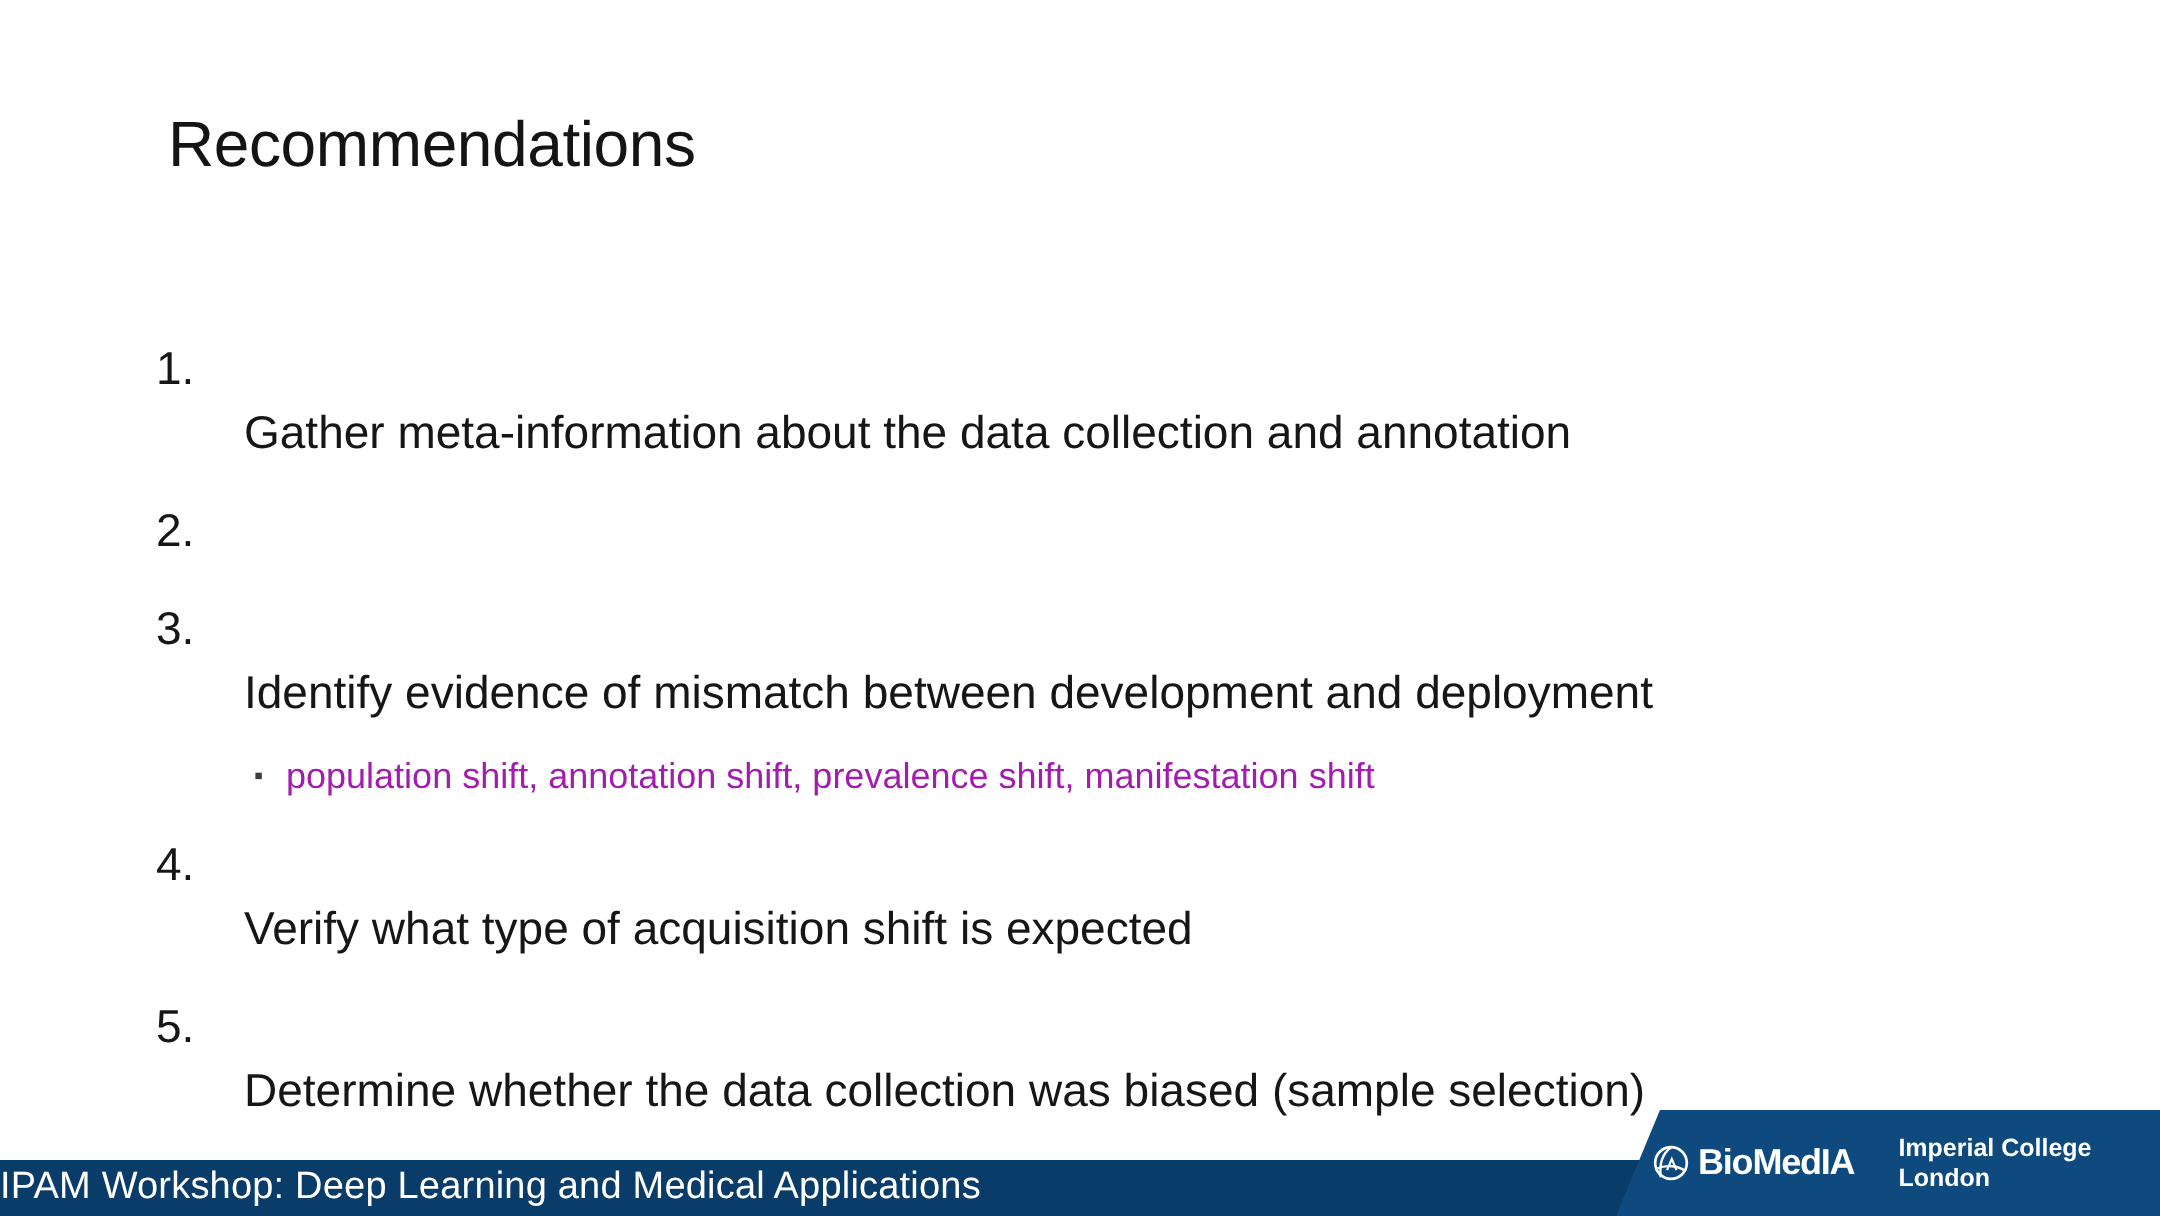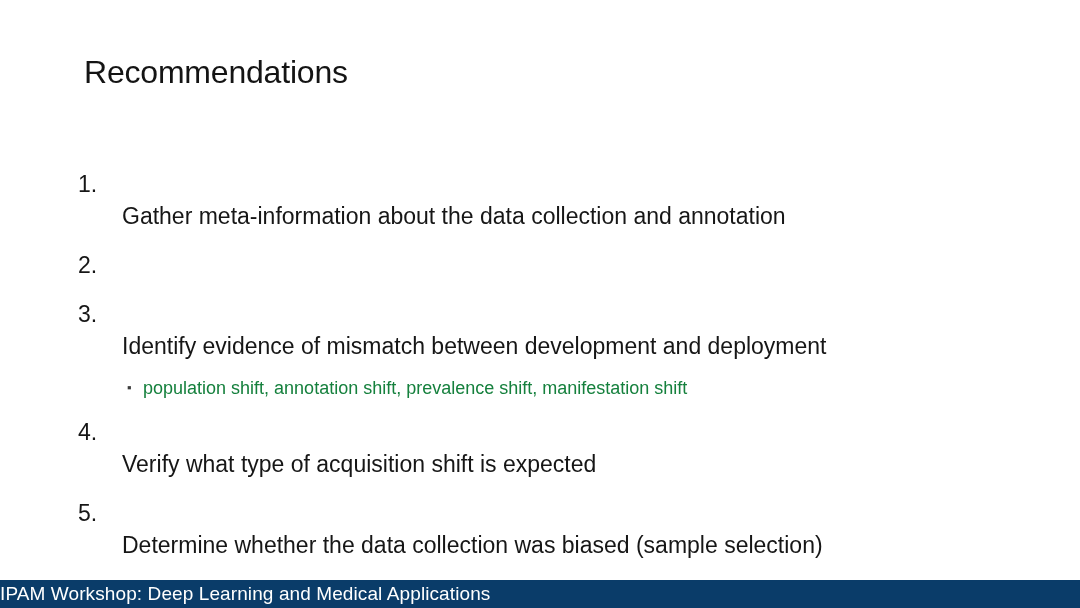--- a/index.html
+++ b/index.html
@@ -92,21 +92,21 @@
   .sub-marker {
     flex: 0 0 16px;
     font-size: 13px;
     color: #3c3c3c;
     line-height: 1;
     position: relative;
     top: -2px;
   }
   .sub-text {
     font-size: 18px;
-    color: #15803d;
+    color: #a21caf;
     line-height: 1.35;
     white-space: nowrap;
   }
 
   
   #citation {
     position: absolute;
     left: 8px;
     top: 553px;
     font-size: 11.5px;
@@ -223,14 +223,32 @@
       <span class="rec-num">6.</span>
     </div>
 
   </div>
 
 
   <div id="footer-bar">
     <div id="footer-title">IPAM Workshop: Deep Learning and Medical Applications</div>
   </div>
 
+  <div id="logo-band">
+
+    <div id="biomedia-logo">
+      <svg id="biomedia-icon" viewBox="0 0 24 24">
+        <circle cx="12" cy="12" r="10" fill="none" stroke="#ffffff" stroke-width="1.7"></circle>
+        <path d="M12 2.2 C6.5 6 4.5 12 5.5 21" fill="none" stroke="#ffffff" stroke-width="1.5"></path>
+        <path d="M3.2 15.5 C9 13 16.5 13.6 21.3 17.2" fill="none" stroke="#ffffff" stroke-width="1.5"></path>
+        <path d="M9.5 16.5 L12.5 9.5 L15.5 16.5" fill="none" stroke="#ffffff" stroke-width="1.4"></path>
+      </svg>
+      <span id="biomedia-text">BioMedIA</span>
+    </div>
+
+    <div id="imperial-logo">
+      <div>Imperial College</div>
+      <div>London</div>
+    </div>
+
+  </div>
 
 </div>
 
 </body></html>

